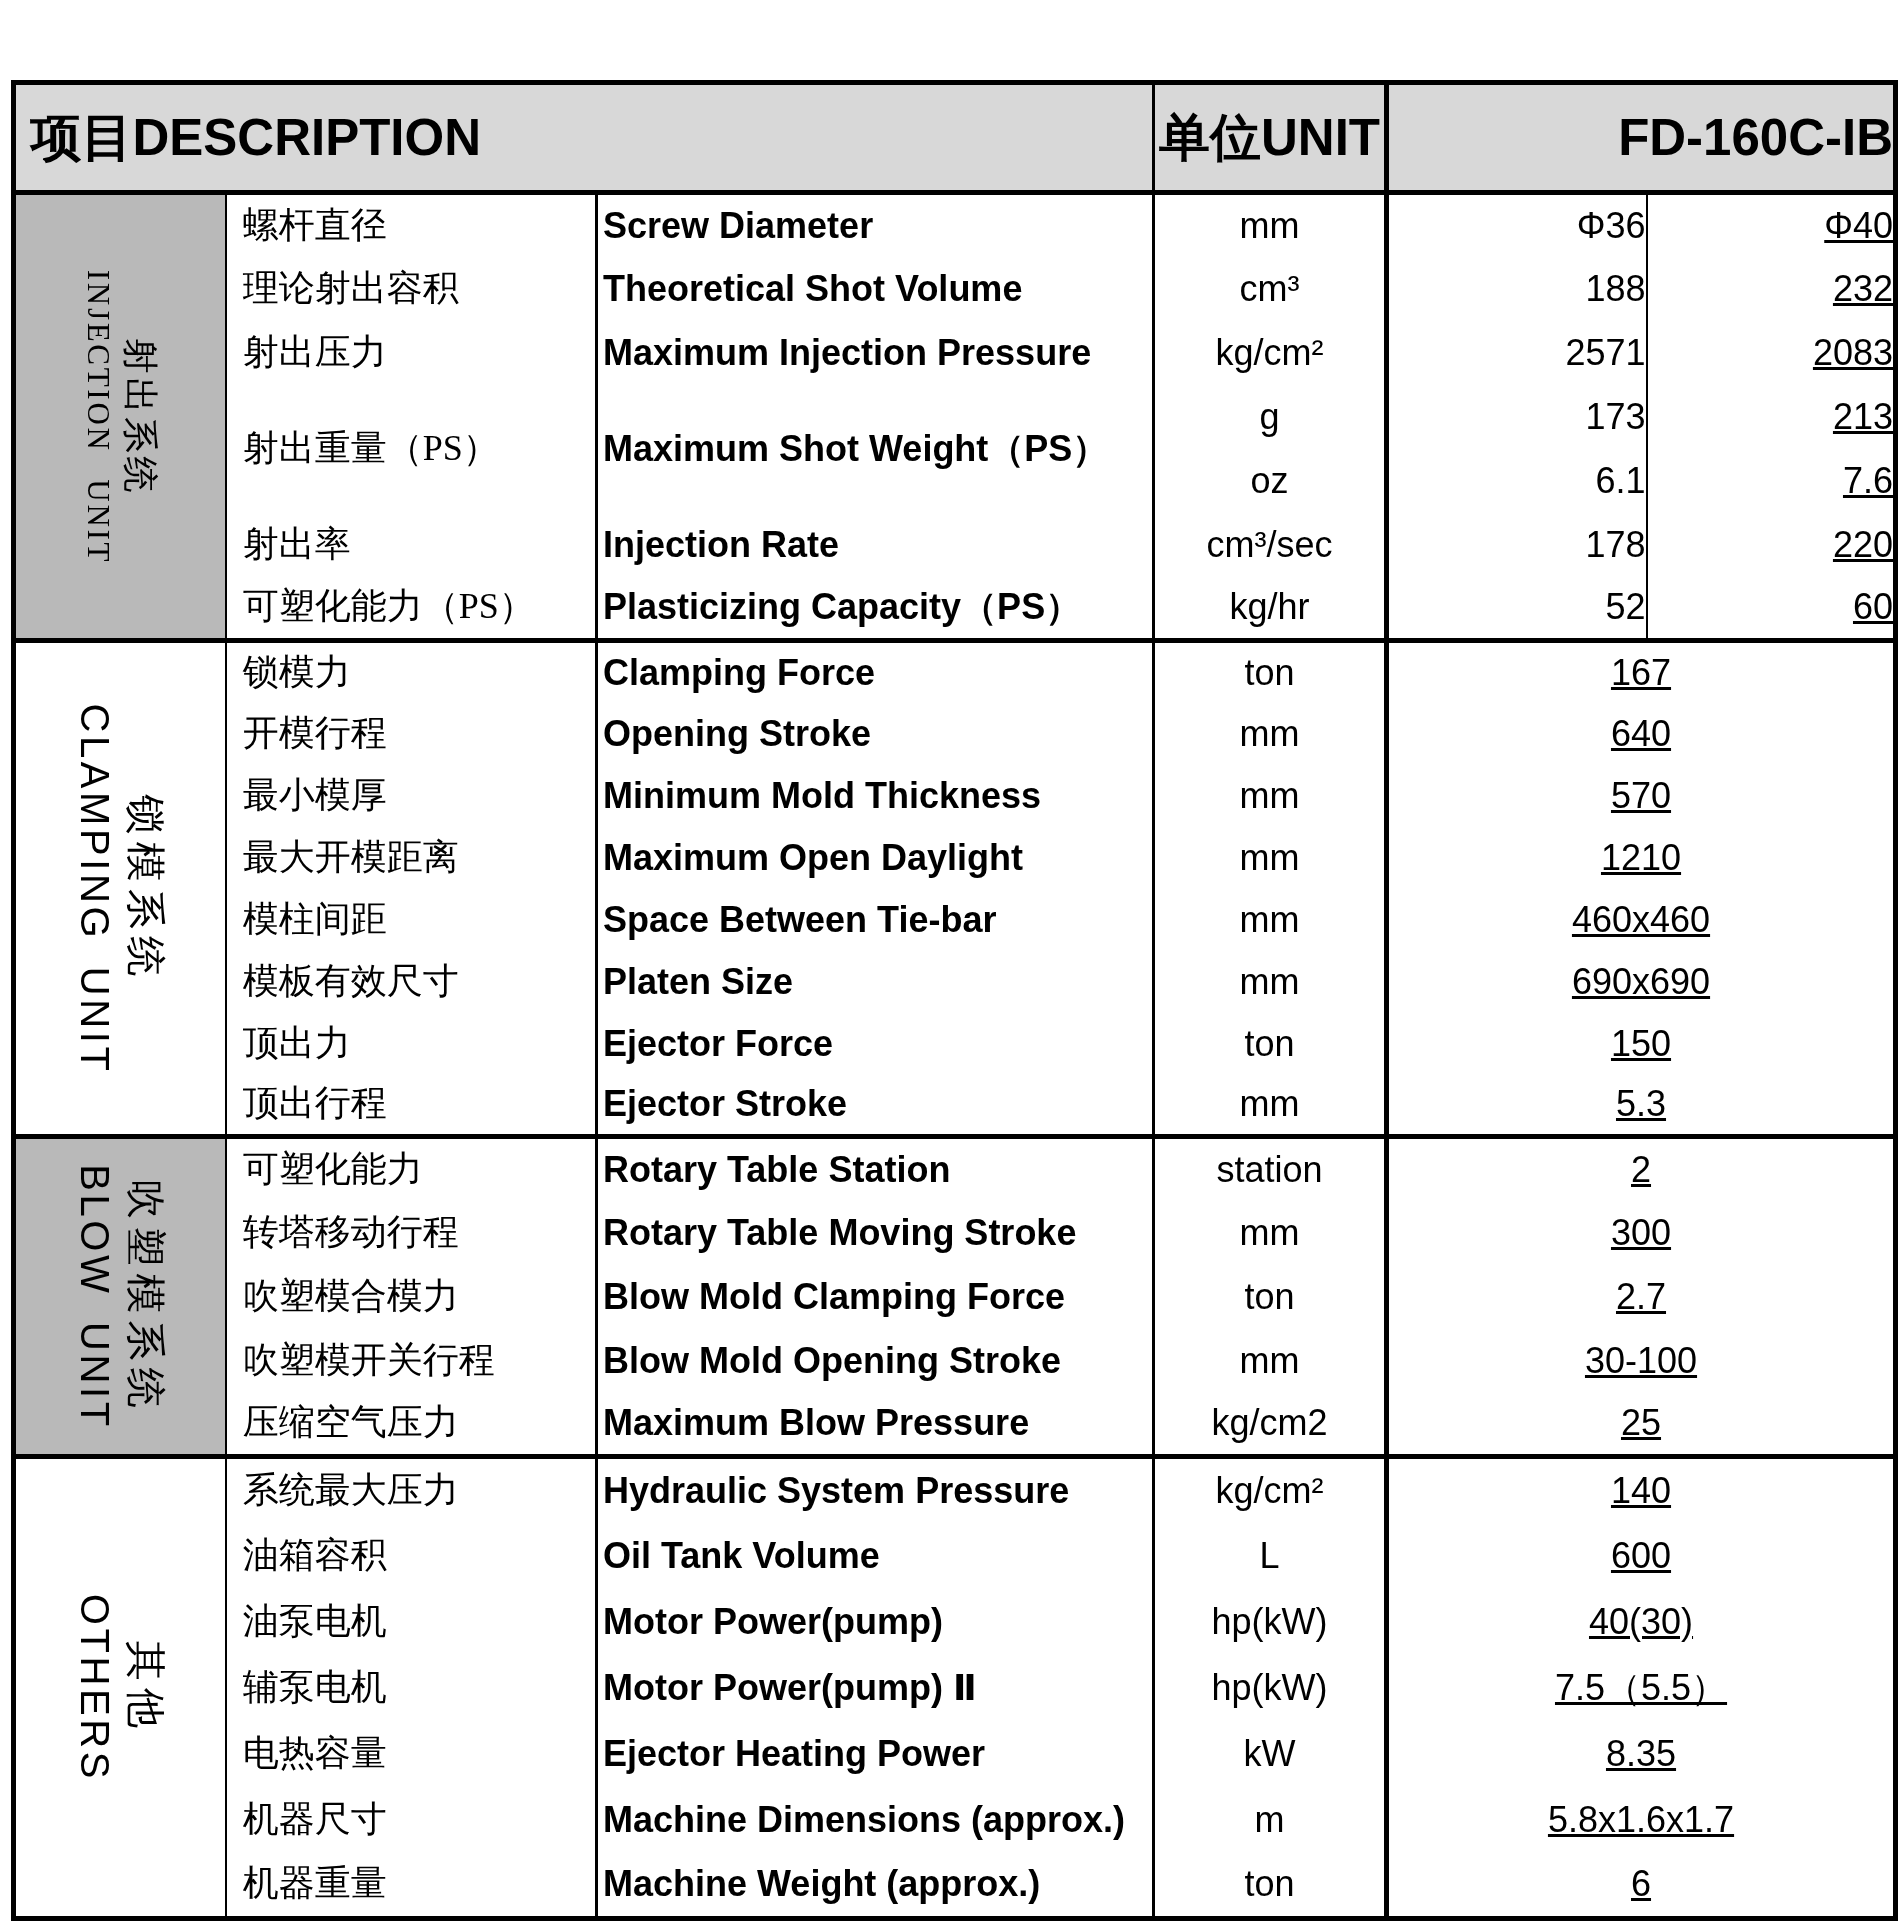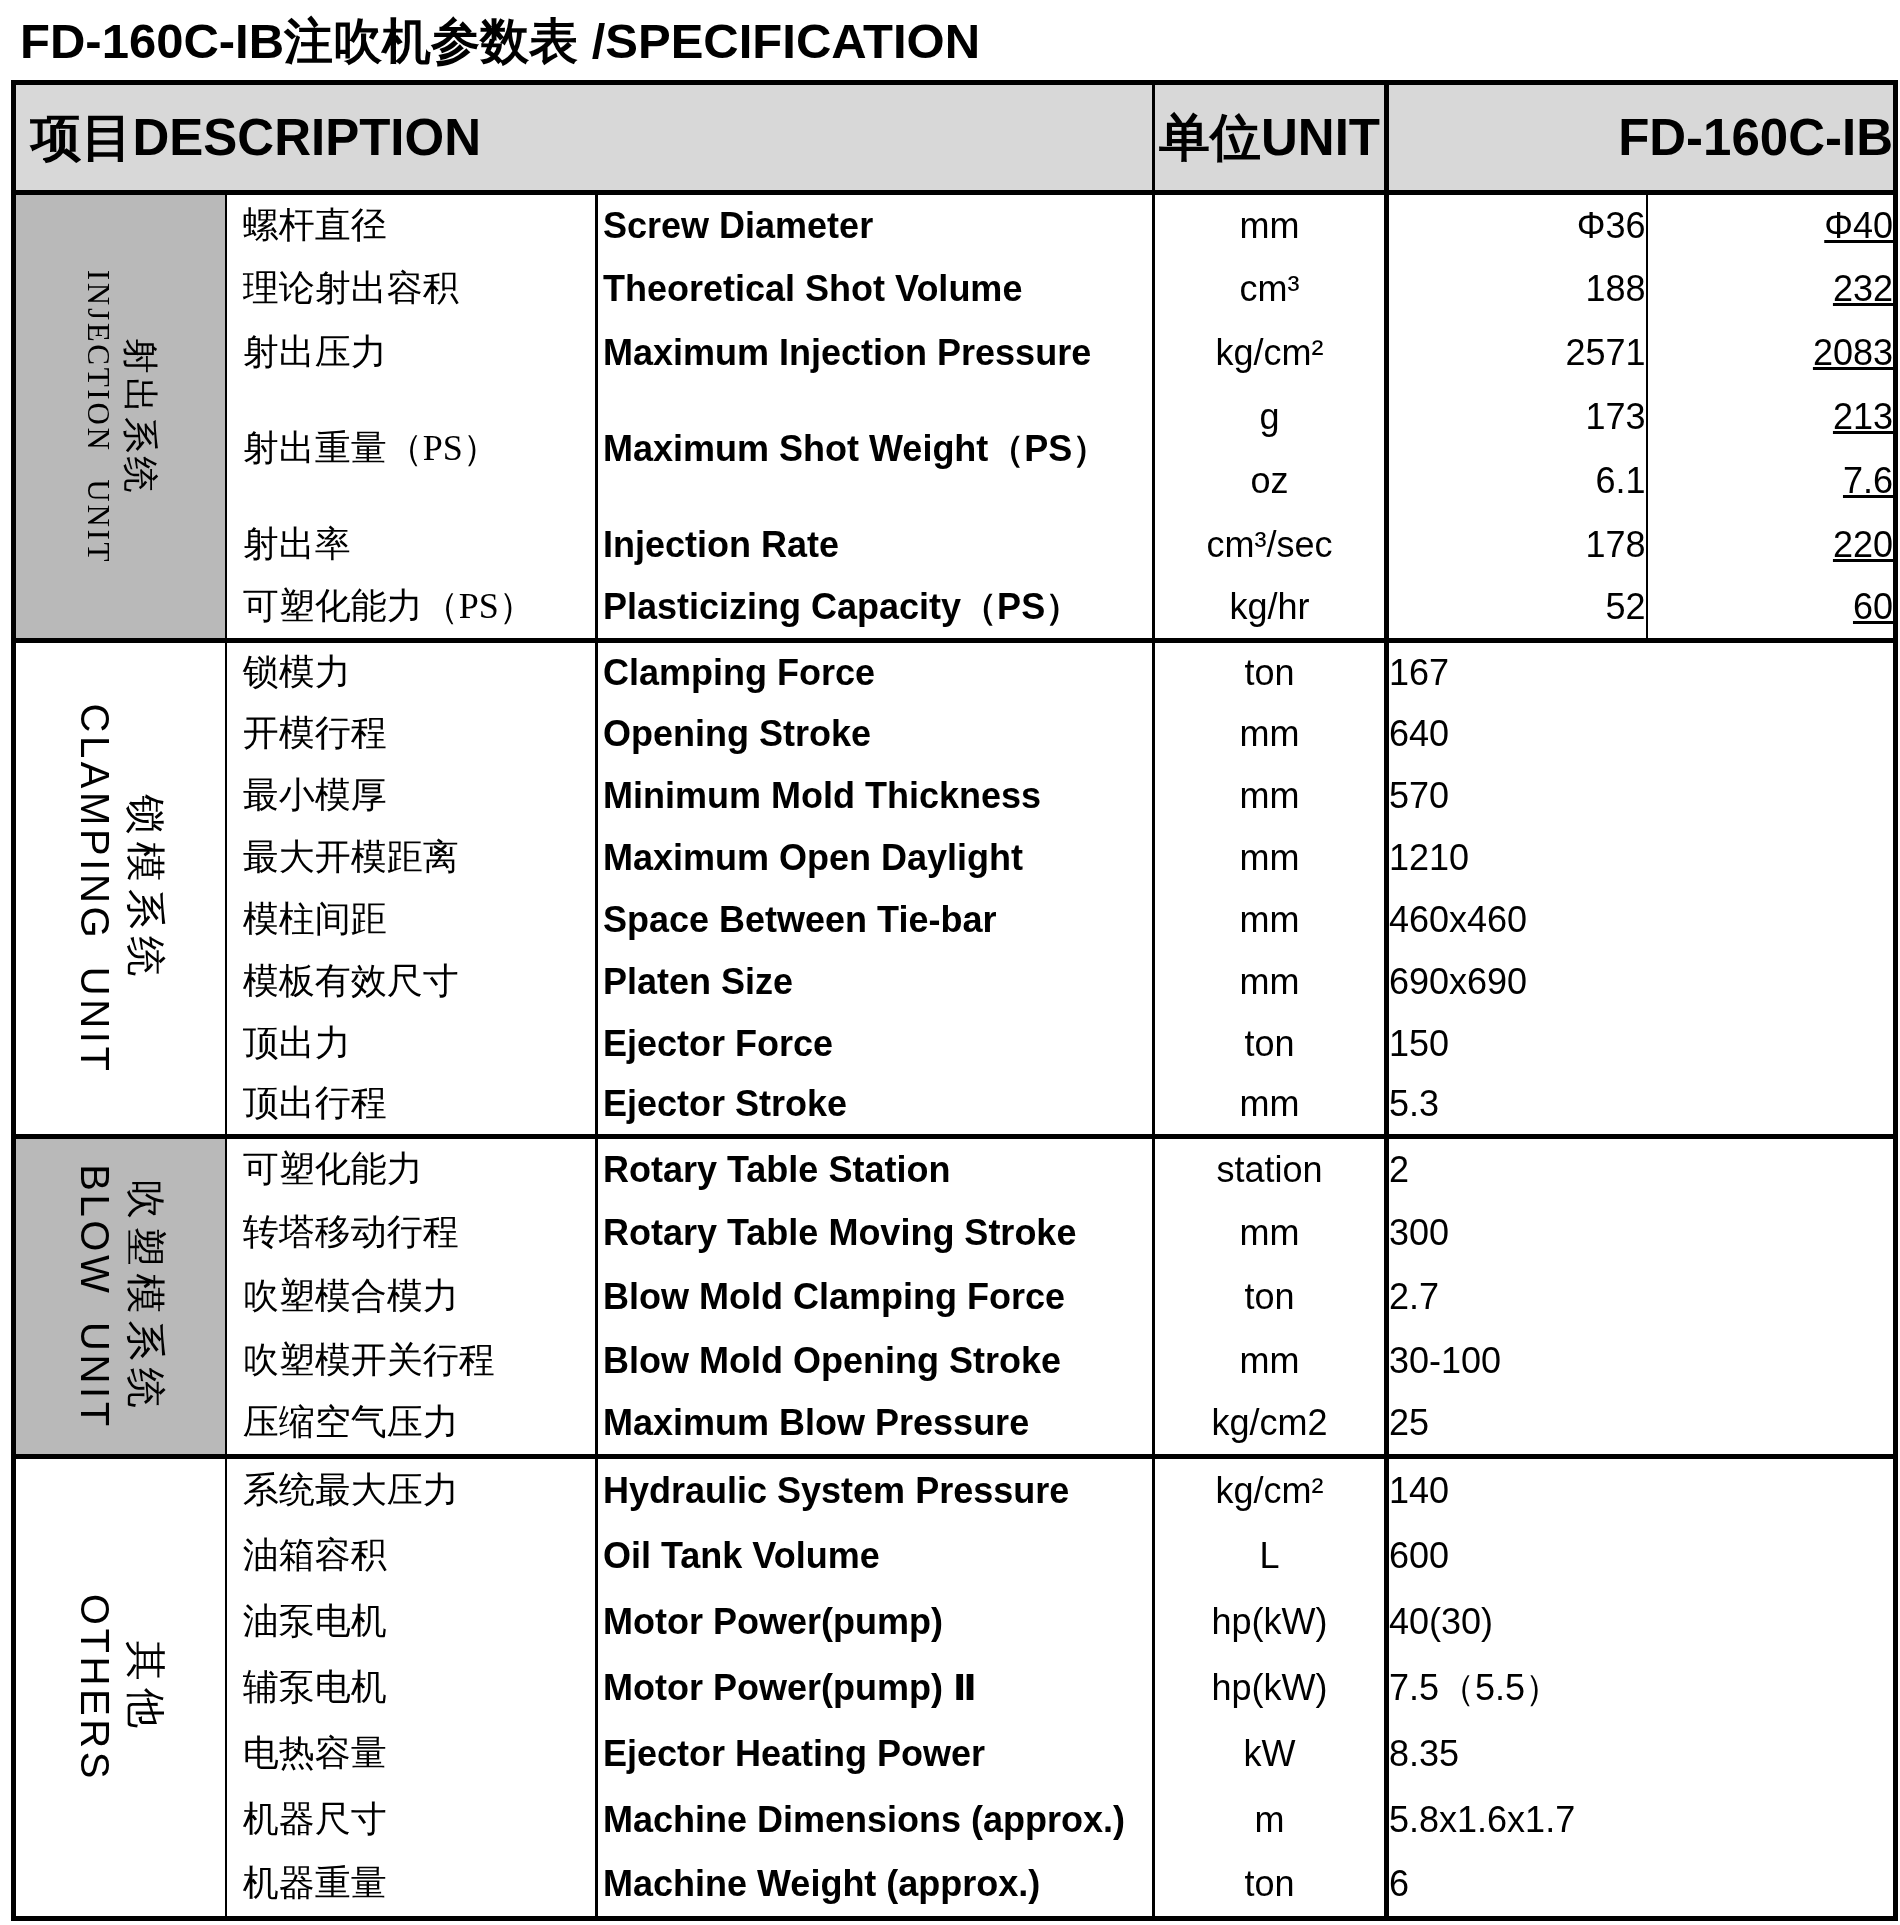--- a/index.html
+++ b/index.html
@@ -54,21 +54,21 @@
   
   td.st{border-top:5.4px solid var(--border-color);}
 
   
   td.cn{border-left:2.7px solid var(--border-color);text-align:left;padding-left:16.3px;
         font-family:"Liberation Serif","DejaVu Serif",serif;}
   td.en{border-left:3.6px solid var(--border-color);text-align:left;padding-left:5px;font-weight:bold;}
   td.un{border-left:3.6px solid var(--border-color);text-align:center;}
   td.v1{border-left:5.4px solid var(--border-color);text-align:right;}
   td.v2{border-left:2.7px solid var(--border-color);text-align:right;text-decoration:underline;}
-  td.vm{border-left:5.4px solid var(--border-color);}
+  td.vm{border-left:5.4px solid var(--border-color);text-align:center;text-decoration:underline;}
 
   
   td.sec{position:relative;}
   td.sec.shaded{background:var(--section-bg);}
   .vlabel{
     position:absolute;left:50%;top:50%;
     transform:translate(-50%,-50%) rotate(90deg);
     white-space:nowrap;text-align:center;
   }
   .v-cn{
@@ -82,21 +82,20 @@
   .v-en.serif-v{
     font-family:"Liberation Serif","DejaVu Serif",serif;
     font-size:31px;letter-spacing:2.7px;word-spacing:16.3px;
   }
 </style>
 </head>
 <body>
 
 <div class="page">
 
-  <div class="title">FD-160C-IB注吹机参数表 /SPECIFICATION</div>
 
   <table class="spec">
     <colgroup>
       <col style="width:212px">
         <col style="width:371px">
         <col style="width:557px">
       <col style="width:233px">
         <col style="width:260px">
         <col style="width:249px">
     </colgroup>

